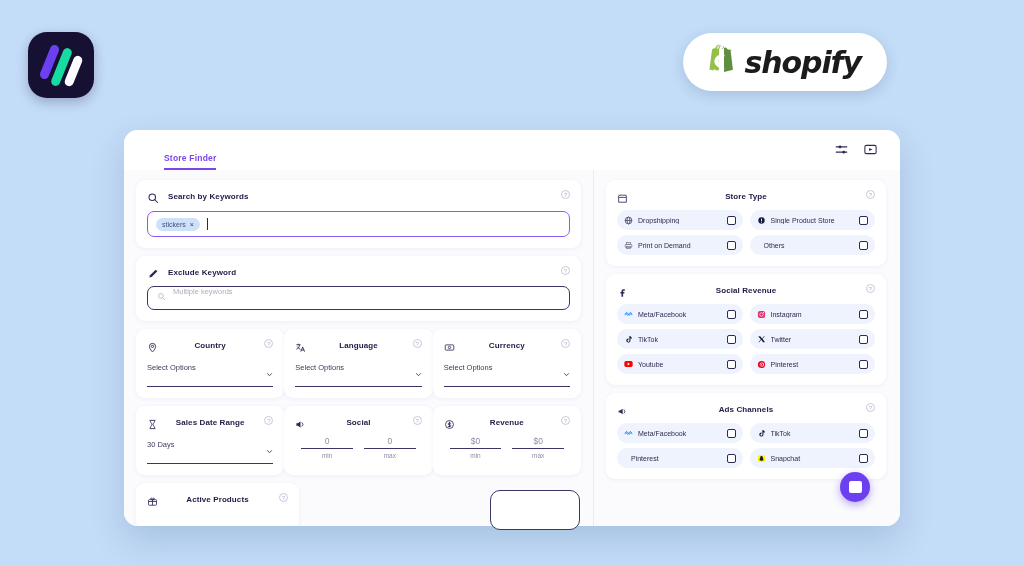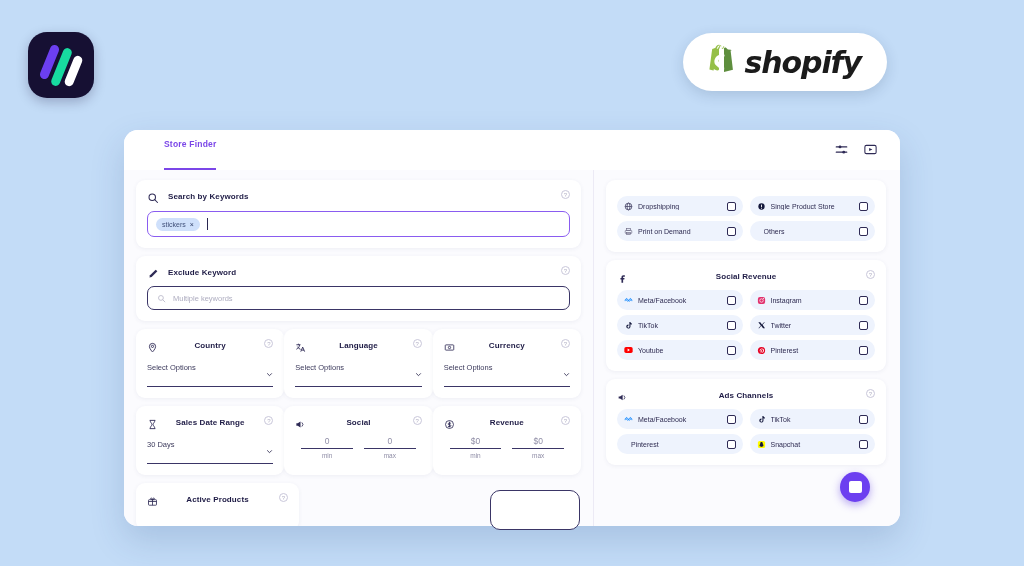--- a/index.html
+++ b/index.html
@@ -77,21 +77,21 @@
     height: 40px;
     background: #fff;
     display: flex; align-items: flex-end;
     padding: 0 20px 0 40px;
     flex: 0 0 40px;
     position: relative;
   }
   .tab {
     font-size: 8.5px; font-weight: 600;
     color: #7b46e8;
-    padding-bottom: 19px;
+    padding-bottom: 5px;
     border-bottom: 2.2px solid #7b46e8;
     letter-spacing: .2px;
     cursor: pointer;
   }
   .header-icons {
     position: absolute; right: 22px; top: 12px;
     display: flex; align-items: center; gap: 14px;
   }
   .ic { color: #2e2a55; display: block; cursor: pointer; }
 
@@ -168,22 +168,22 @@
   }
   .chip .x { font-size: 7px; color: #2b3a63; cursor: pointer; }
   .caret {
     width: 1px; height: 12px; background: #2a2750;
   }
   .excl-input {
     margin-top: 7px;
     height: 24px;
     border: 1.1px solid #3a3566;
     border-radius: 7px;
-    display: flex; align-items: center;
-    gap: 7px; padding: 8px 9px;
+    display: flex; align-items: flex-start;
+    gap: 7px; padding: 0 9px;
     background: #fff;
   }
   .excl-input .ph { font-size: 7.5px; color: #aeadc0; }
 
   
   .row3 { display: flex; }
   .row3 > .panel { flex: 1 1 0; min-width: 0; }
 
   .select-line {
     margin-top: 11px;
@@ -499,20 +499,30 @@
           </div>
           <div style="flex:1 1 0"></div>
           <div style="flex:1 1 0"></div>
         </div>
 
       </div>
 
       <div class="col-right">
 
         <div class="panel">
+          <div class="panel-head">
+            <span class="lead-ic">
+              <svg width="11" height="11" viewBox="0 0 16 16" fill="none" stroke="currentColor" stroke-width="1.2">
+                <path d="M2.4 6.4h11.2v7H2.4z"></path>
+                  <path d="M1.8 6.4L3 3.2h10l1.2 3.2"></path>
+              </svg>
+            </span>
+            <span class="ttl center">Store Type</span>
+            <span class="help">?</span>
+          </div>
           <div class="opt-grid">
             <div class="opt">
               <span class="oic">
                 <svg width="9" height="9" viewBox="0 0 16 16" fill="none" stroke="#2d2a50" stroke-width="1.2">
                   <circle cx="8" cy="8" r="6"></circle>
                     <ellipse cx="8" cy="8" rx="2.6" ry="6"></ellipse>
                     <line x1="2" y1="8" x2="14" y2="8"></line>
                 </svg>
               </span>
               <span class="olb">Dropshipping</span>

